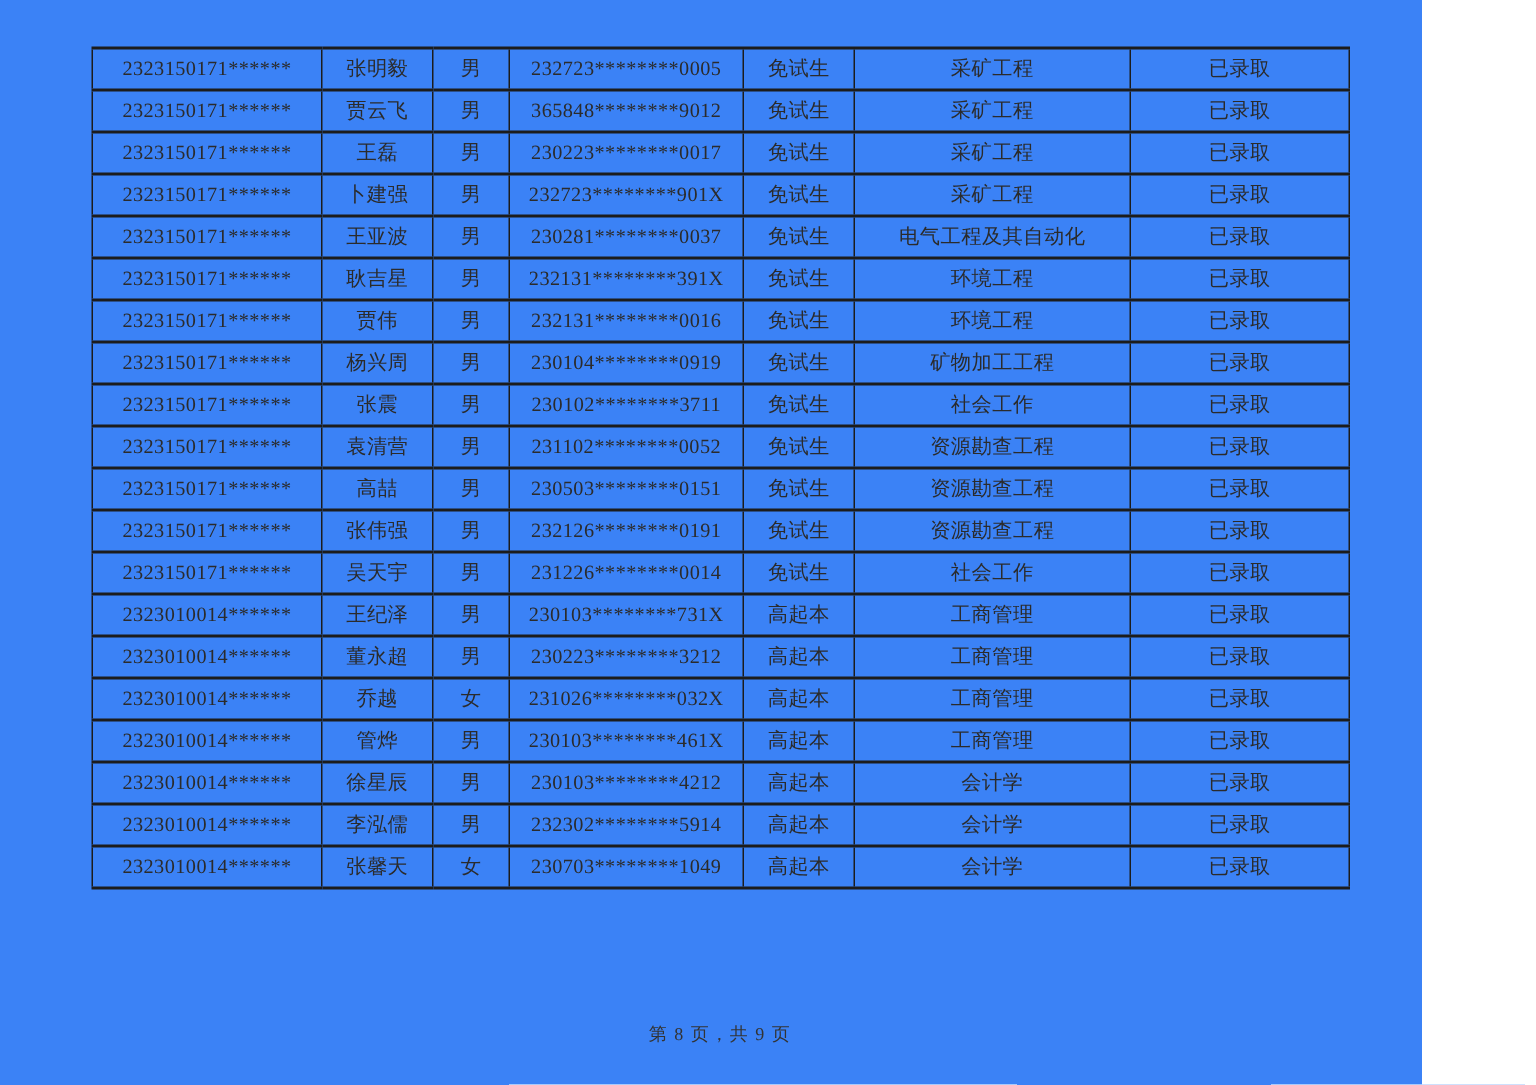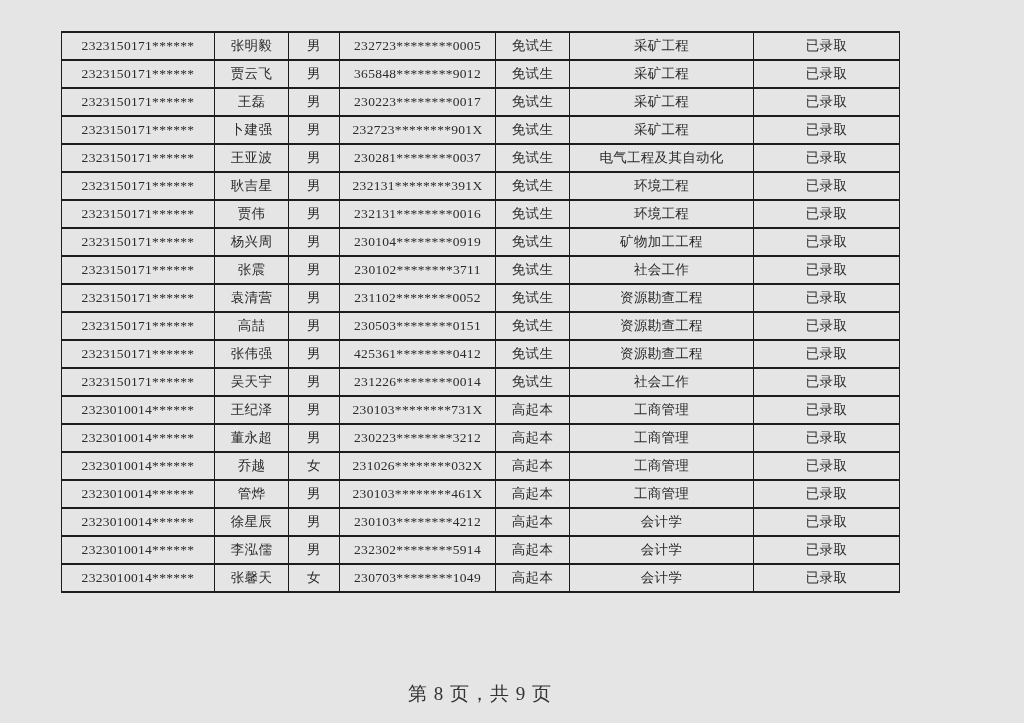--- a/index.html
+++ b/index.html
@@ -7,23 +7,23 @@
     padding: 0;
     background: #ffffff;
     width: 1024px;
     height: 723px;
     overflow: hidden;
     font-family: "Liberation Serif", "DejaVu Serif", serif;
     color: #2b2b2b;
   }
   .page {
     position: relative;
-    width: 1024px;
+    width: 948px;
     height: 723px;
-    background: #e5e5e5;
+    background: #3b82f6;
   }
   .roster-table {
     position: absolute;
     left: 61px;
     top: 31px;
     border-collapse: collapse;
     table-layout: fixed;
     width: 838px;
     font-size: 13.5px;
   }
@@ -46,21 +46,21 @@
   col.c-idno   { width: 156px; }
   col.c-cat    { width: 74px; }
   col.c-major  { width: 184px; }
   col.c-status { width: 146px; }
   .footer {
     position: absolute;
     left: 61px;
     top: 681px;
     width: 838px;
     text-align: center;
-    font-size: 19px;
+    font-size: 12px;
     color: #333333;
     letter-spacing: 1px;
   }
 </style>
 </head>
 <body>
 
 <div class="page">
 
   <table class="roster-table">
@@ -170,21 +170,21 @@
           <td>男</td>
           <td>230503********0151</td>
           <td>免试生</td>
           <td>资源勘查工程</td>
           <td>已录取</td>
         </tr>
         <tr>
           <td>2323150171******</td>
           <td>张伟强</td>
           <td>男</td>
-          <td>425361********0412</td>
+          <td>232126********0191</td>
           <td>免试生</td>
           <td>资源勘查工程</td>
           <td>已录取</td>
         </tr>
         <tr>
           <td>2323150171******</td>
           <td>吴天宇</td>
           <td>男</td>
           <td>231226********0014</td>
           <td>免试生</td>

